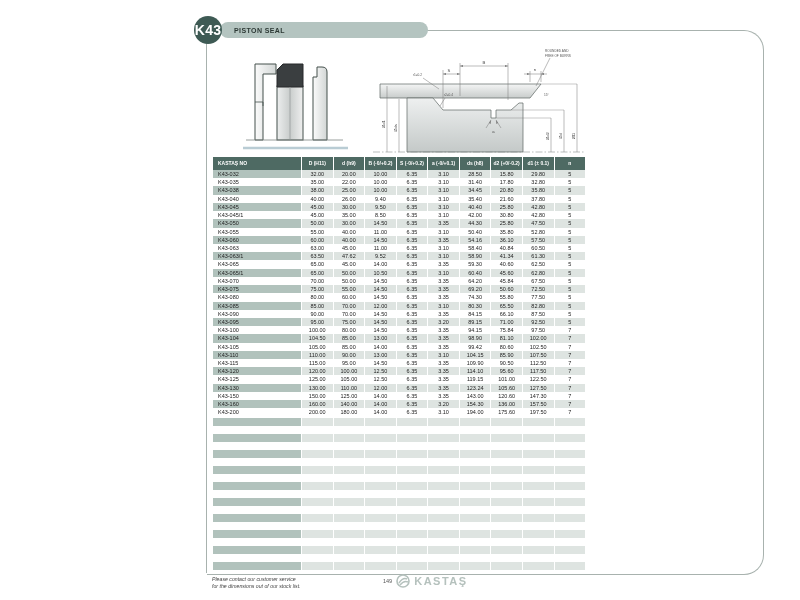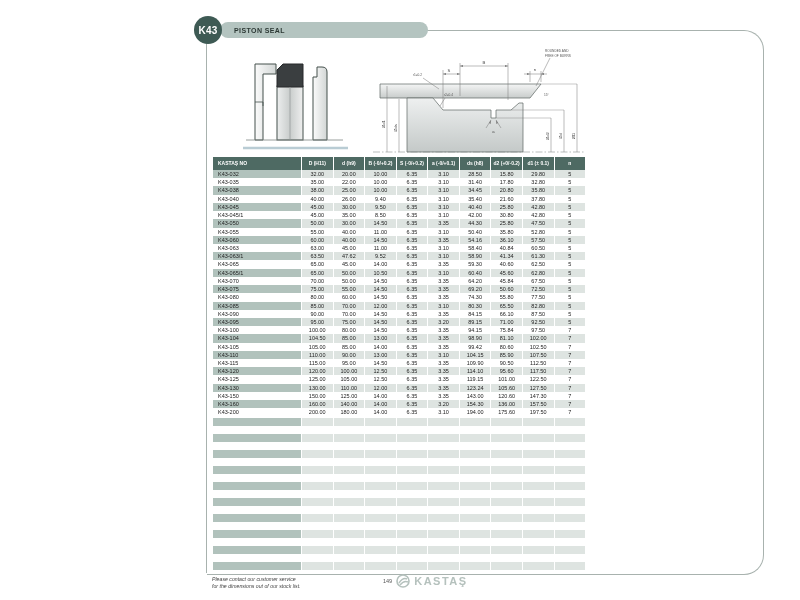--- a/index.html
+++ b/index.html
@@ -6,21 +6,21 @@
   body{width:800px;height:600px;background:#fff;font-family:"Liberation Sans",sans-serif;position:relative;overflow:hidden;}
   .page{position:absolute;left:0;top:0;width:800px;height:600px;background:#fff;}
 
   
   .frame{position:absolute;left:207px;top:30px;width:556px;height:543px;
          border:1px solid #a8b2ae;border-left:none;border-radius:0 20px 20px 0;}
   .left-line{position:absolute;left:206px;top:42px;width:1px;height:531px;background:#a8b2ae;}
 
   
   .badge{position:absolute;left:194px;top:16px;width:28px;height:28px;border-radius:50%;
-         background:#3e5a54;color:#fff;font-size:10px;font-weight:bold;
+         background:#3e5a54;color:#fff;font-size:14px;font-weight:bold;
          display:flex;align-items:center;justify-content:center;z-index:5;letter-spacing:.2px;}
   .pill{position:absolute;left:220px;top:22px;width:208px;height:16px;background:#b4c4c0;
         border-radius:8px;display:flex;align-items:center;padding-left:14px;box-sizing:border-box;
         font-size:7px;font-weight:bold;color:#2c3834;letter-spacing:.4px;z-index:4;}
 
   
   .tbl{position:absolute;left:213px;top:157px;width:372px;}
   .hrow{display:flex;gap:1px;height:13px;}
   .hcell{flex:1;background:#4e6a63;color:#fff;font-size:5px;font-weight:bold;
          line-height:13px;text-align:center;white-space:nowrap;overflow:hidden;}

